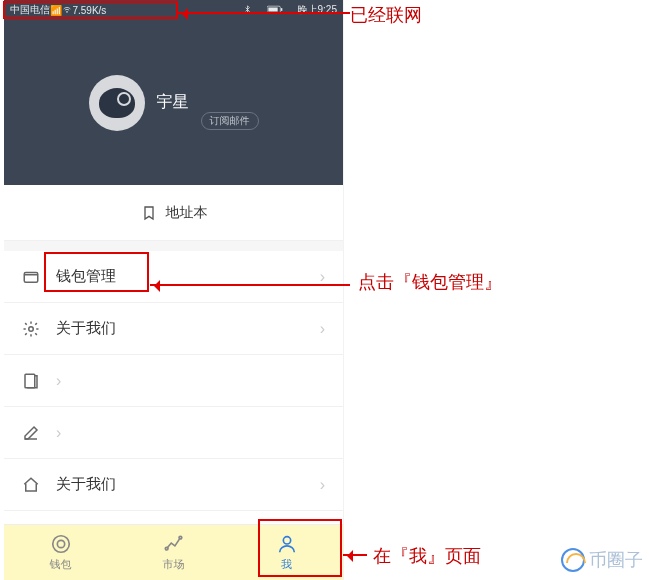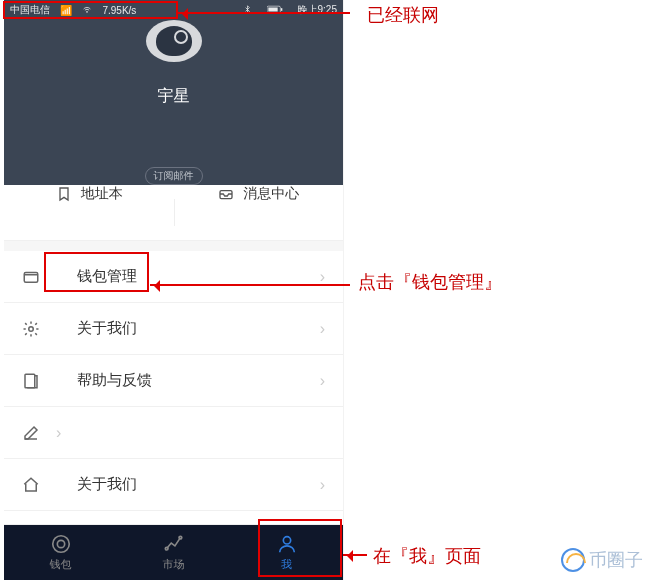--- a/index.html
+++ b/index.html
@@ -24,31 +24,31 @@
   .status-bar {
     height: 20px;
     background: #3b4554;
     color: #e8e9ea;
     font-size: 10px;
     display: flex;
     align-items: center;
     padding: 0 6px;
     justify-content: space-between;
   }
-  .status-left { display: flex; align-items: center; gap: 10px; }
+  .status-left { display: flex; align-items: center; gap: 0; }
   .status-right { display:flex; align-items:center; gap:15px; }
   
   .profile-header {
     background: #3b4554;
     height: 165px;
     display: flex;
-    flex-direction: column;
+    flex-direction: row;
     align-items: center;
     justify-content: center;
-    gap: 24px;
+    gap: 12px;
     color: #fff;
   }
   .avatar {
     width: 56px;
     height: 56px;
     border-radius: 50%;
     background: #d7d9dc;
     display: flex; align-items:center; justify-content:center;
     overflow: hidden;
   }
@@ -76,20 +76,21 @@
   
   .quick-row {
     display: flex;
     height: 56px;
     border-bottom: 1px solid #f0f0f0;
     background:#fff;
   }
   .quick-item {
     flex: 1;
     display: flex;
+    align-items: center;
     justify-content: center;
     gap: 8px;
     font-size: 14px;
     color: #333;
     position: relative;
   }
   .quick-item + .quick-item::before{
     content:"";
     position:absolute; left:0; top:14px; bottom:14px;
     width:1px; background:#eee;
@@ -106,30 +107,30 @@
     height: 52px;
     display: flex;
     align-items: center;
     padding: 0 18px;
     border-bottom: 1px solid #f0f0f0;
     background:#fff;
     font-size: 15px;
     color: #333;
   }
   .row .ico { margin-right: 16px; color:#666; }
-  .row .label { flex: 1; margin-left: 21px; }
+  .row .label { flex: 1; }
   .chev { color: #ccc; font-size: 16px; }
   
   .tabbar {
     position: absolute;
     bottom: 0; left: 0; right: 0;
     height: 56px;
     display: flex;
     border-top: 1px solid #eee;
-    background: #0f172a;
+    background: #fef9c3;
   }
   .tab {
     flex:1;
     display:flex; flex-direction:column; align-items:center; justify-content:center;
     gap:2px;
     font-size: 11px;
     color:#888;
   }
   .tab.active { color:#2f7de0; }
   .tab .ico { width:22px; height:22px; color:inherit; }
@@ -198,21 +199,21 @@
     <div class="status-left">
       <span>中国电信</span>
       <span>📶</span>
       <span>
         <svg width="10" height="10" viewBox="0 0 24 24" fill="none" stroke="currentColor" stroke-width="2">
             <path d="M4 12c5-5 11-5 16 0"></path>
             <path d="M7 15c3-3 7-3 10 0"></path>
             <circle cx="12" cy="19" r="1" fill="currentColor"></circle>
           </svg>
       </span>
-      <span>7.95K/s</span>
+      <span>7.59K/s</span>
     </div>
     <div class="status-right">
       <span>
         <svg width="9" height="9" viewBox="0 0 24 24" fill="none" stroke="currentColor" stroke-width="2">
             <path d="M7 7l10 10-5 5V2l5 5L7 17"></path>
           </svg>
       </span>
       <span>
         <svg width="16" height="9" viewBox="0 0 24 12">
             <rect x="0" y="1" width="20" height="10" rx="2" stroke="currentColor" fill="none"></rect>
@@ -234,29 +235,20 @@
 
   <div class="quick-row">
     <div class="quick-item">
       <span class="ico">
         <svg width="16" height="16" viewBox="0 0 24 24" fill="none" stroke="currentColor" stroke-width="2">
             <path d="M6 3h12v18l-6-4-6 4z"></path>
           </svg>
       </span>
       <span>地址本</span>
     </div>
-    <div class="quick-item">
-      <span class="ico">
-        <svg width="16" height="16" viewBox="0 0 24 24" fill="none" stroke="currentColor" stroke-width="2">
-            <rect x="3" y="7" width="18" height="12" rx="2"></rect>
-            <path d="M3 12h5l2 3h4l2-3h5"></path>
-          </svg>
-      </span>
-      <span>消息中心</span>
-    </div>
   </div>
 
   <div class="section-gap"></div>
 
   <div class="row">
     <span class="ico">
       <svg width="18" height="18" viewBox="0 0 24 24" fill="none" stroke="currentColor" stroke-width="2">
           <rect x="3" y="6" width="18" height="13" rx="2"></rect>
           <path d="M3 9h18"></path>
         </svg>
@@ -276,21 +268,20 @@
     <span class="chev">›</span>
   </div>
 
   <div class="row">
     <span class="ico">
       <svg width="18" height="18" viewBox="0 0 24 24" fill="none" stroke="currentColor" stroke-width="2">
           <rect x="4" y="3" width="13" height="18" rx="1"></rect>
           <path d="M17 5h3v16H7"></path>
         </svg>
     </span>
-    <span class="label">帮助与反馈</span>
     <span class="chev">›</span>
   </div>
 
   <div class="row">
     <span class="ico">
       <svg width="18" height="18" viewBox="0 0 24 24" fill="none" stroke="currentColor" stroke-width="2">
           <path d="M4 20h16"></path>
           <path d="M16 4l4 4L8 20H4v-4z"></path>
         </svg>
     </span>
@@ -335,21 +326,21 @@
             <path d="M4 21c0-4 4-7 8-7s8 3 8 7"></path>
           </svg>
       </span>
       <span>我</span>
     </div>
   </div>
 </div>
 
 <div class="overlay redbox" style="left:3px; top:1px; width:175px; height:18px;"></div>
 <div class="arrow-line overlay" style="left:178px; top:12px; width:172px;"></div>
-<div class="ann" style="left:367px; top:3px;">已经联网</div>
+<div class="ann" style="left:350px; top:3px;">已经联网</div>
 
 <div class="overlay redbox" style="left:44px; top:252px; width:105px; height:40px;"></div>
 <div class="arrow-line overlay" style="left:150px; top:284px; width:200px;"></div>
 <div class="ann" style="left:358px; top:270px;">点击『钱包管理』</div>
 
 <div class="overlay redbox" style="left:258px; top:519px; width:84px; height:58px;"></div>
 <div class="arrow-short overlay" style="left:343px; top:554px; width:24px;"></div>
 <div class="ann" style="left:373px; top:544px;">在『我』页面</div>
 
 <div class="watermark">

